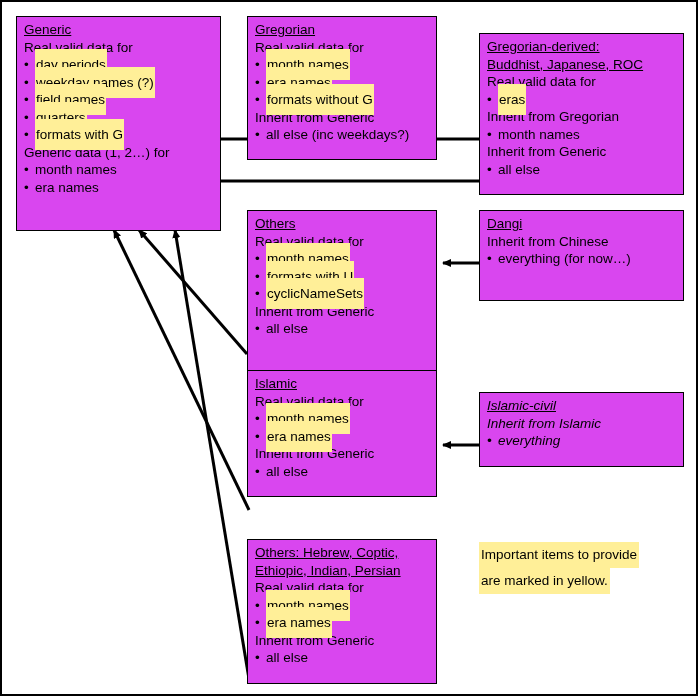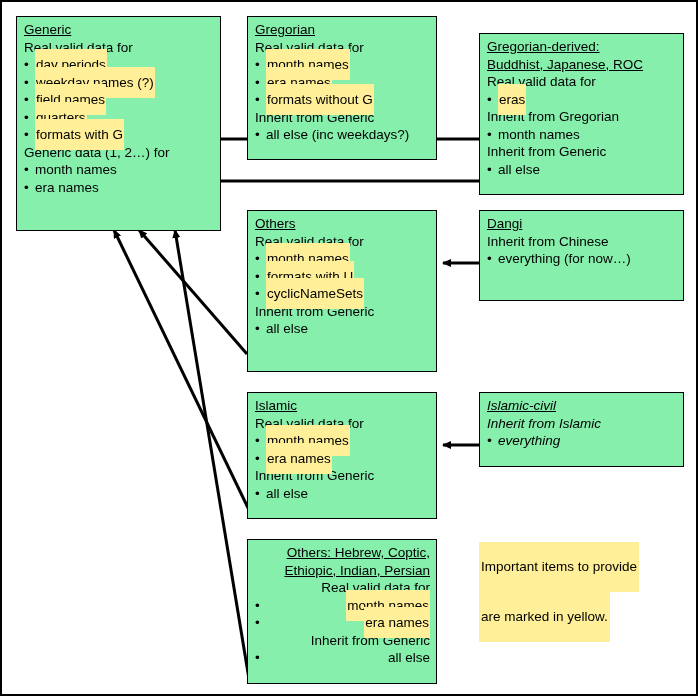--- a/index.html
+++ b/index.html
@@ -13,21 +13,21 @@
     height: 696px;
     background: #ffffff;
     border: 2px solid #000000;
     box-sizing: border-box;
     font-family: "Liberation Sans", sans-serif;
     overflow: hidden;
   }
   .box {
     position: absolute;
     border: 1px solid #000000;
-    background: #86efac;
+    background: #d946ef;
     box-sizing: border-box;
     padding: 4px 6px 4px 7px;
     font-size: 13.5px;
     line-height: 17.5px;
     color: #000000;
     z-index: 5;
   }
   .title {
     text-decoration: underline;
     white-space: nowrap;
@@ -54,21 +54,21 @@
     position: absolute;
     font-size: 13.5px;
     line-height: 18px;
     color: #000000;
     z-index: 5;
   }
   .note div {
     background: #ffef98;
     display: inline-block;
     white-space: nowrap;
-    padding: 16px 2px;
+    padding: 4px 2px;
   }
   svg.arrows {
     position: absolute;
     left: 0;
     top: 0;
     width: 698px;
     height: 696px;
     z-index: 2;
   }
 </style>
@@ -142,36 +142,36 @@
     <div class="plain">Inherit from Generic</div>
     <div class="bullet">all else</div>
   </div>
 
   <div class="box" style="left:477px; top:208px; width:205px; height:91px;">
     <div class="title">Dangi</div>
     <div class="plain">Inherit from Chinese</div>
     <div class="bullet">everything (for now…)</div>
   </div>
 
-  <div class="box" style="left:245px; top:390px; width:190px; height:127px;">
+  <div class="box" style="left:245px; top:368px; width:190px; height:127px;">
     <div class="title">Islamic</div>
     <div class="plain">Real valid data for</div>
     <div class="bullet"><span class="hl-inline">month names</span></div>
     <div class="bullet"><span class="hl-inline">era names</span></div>
     <div class="plain">Inherit from Generic</div>
     <div class="bullet">all else</div>
   </div>
 
   <div class="box" style="left:477px; top:390px; width:205px; height:75px;font-style:italic;">
     <div class="title">Islamic-civil</div>
     <div class="plain">Inherit from Islamic</div>
     <div class="bullet">everything</div>
   </div>
 
-  <div class="box" style="left:245px; top:537px; width:190px; height:145px;text-align:right;">
+  <div class="box" style="left:245px; top:537px; width:190px; height:145px;">
     <div class="title">Others: Hebrew, Coptic,</div>
     <div class="title">Ethiopic, Indian, Persian</div>
     <div class="plain">Real valid data for</div>
     <div class="bullet"><span class="hl-inline">month names</span></div>
     <div class="bullet"><span class="hl-inline">era names</span></div>
     <div class="plain">Inherit from Generic</div>
     <div class="bullet">all else</div>
   </div>
 
   <div class="note" style="left:477px; top:540px; width:210px;">

